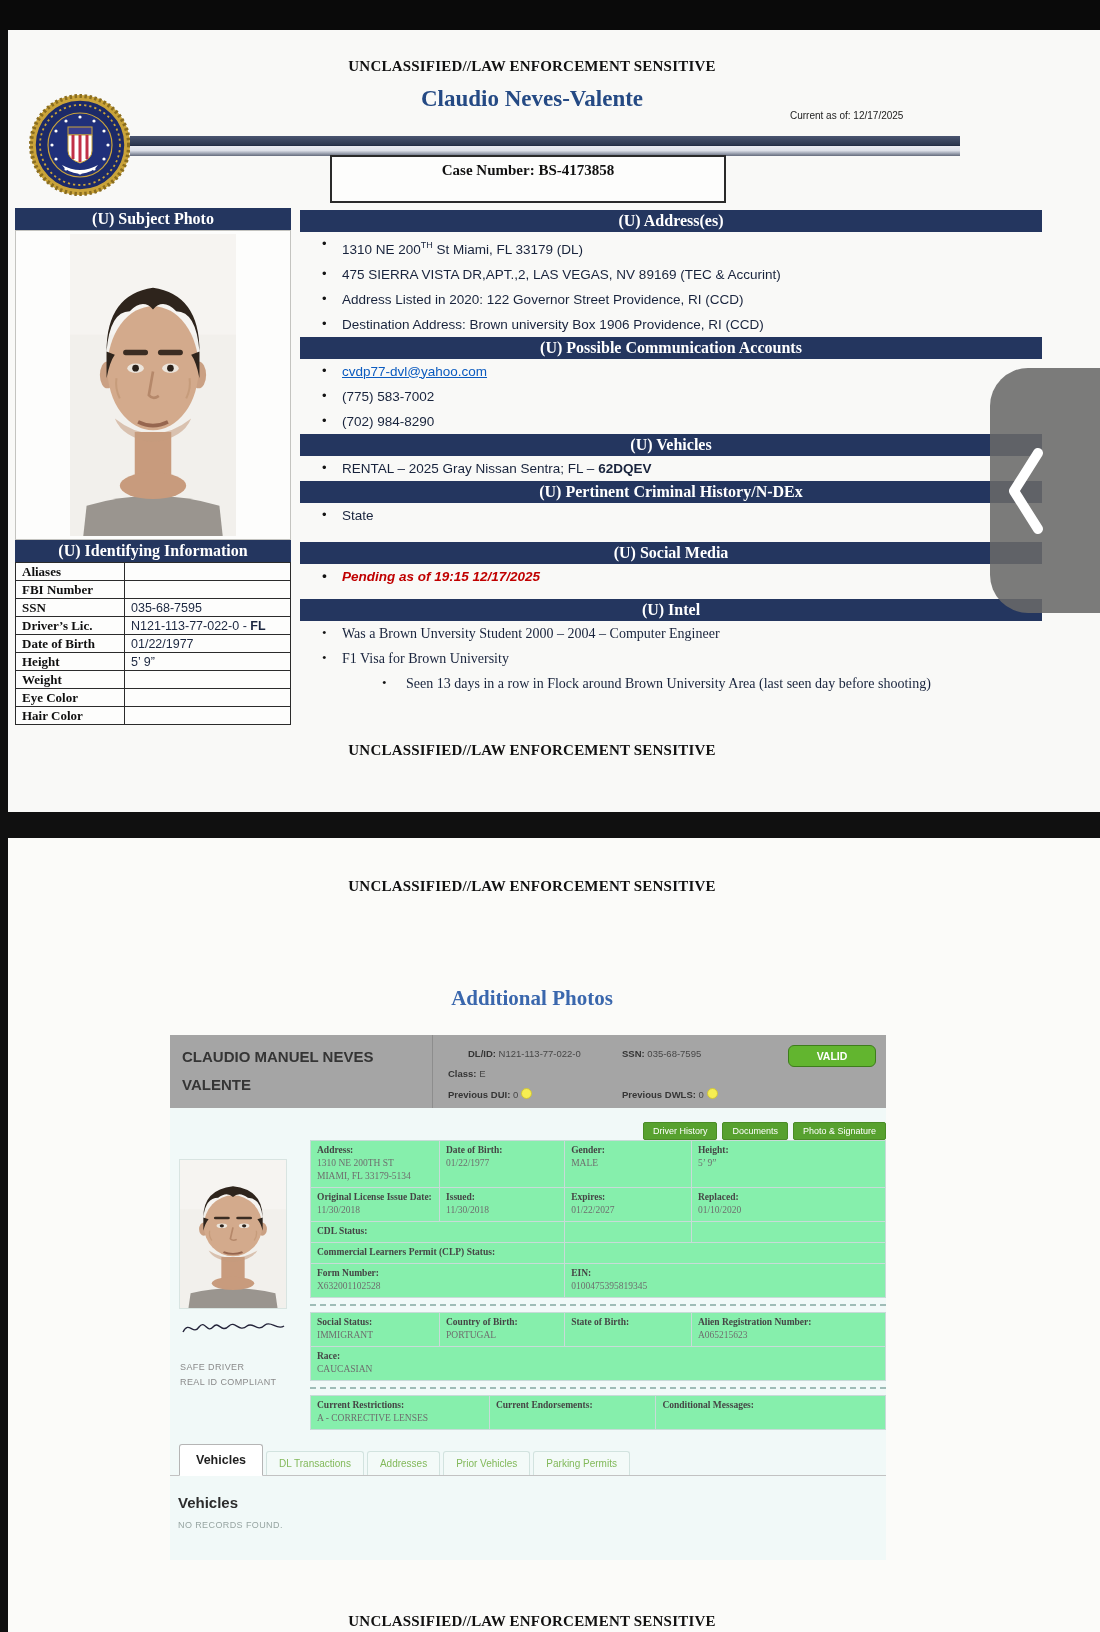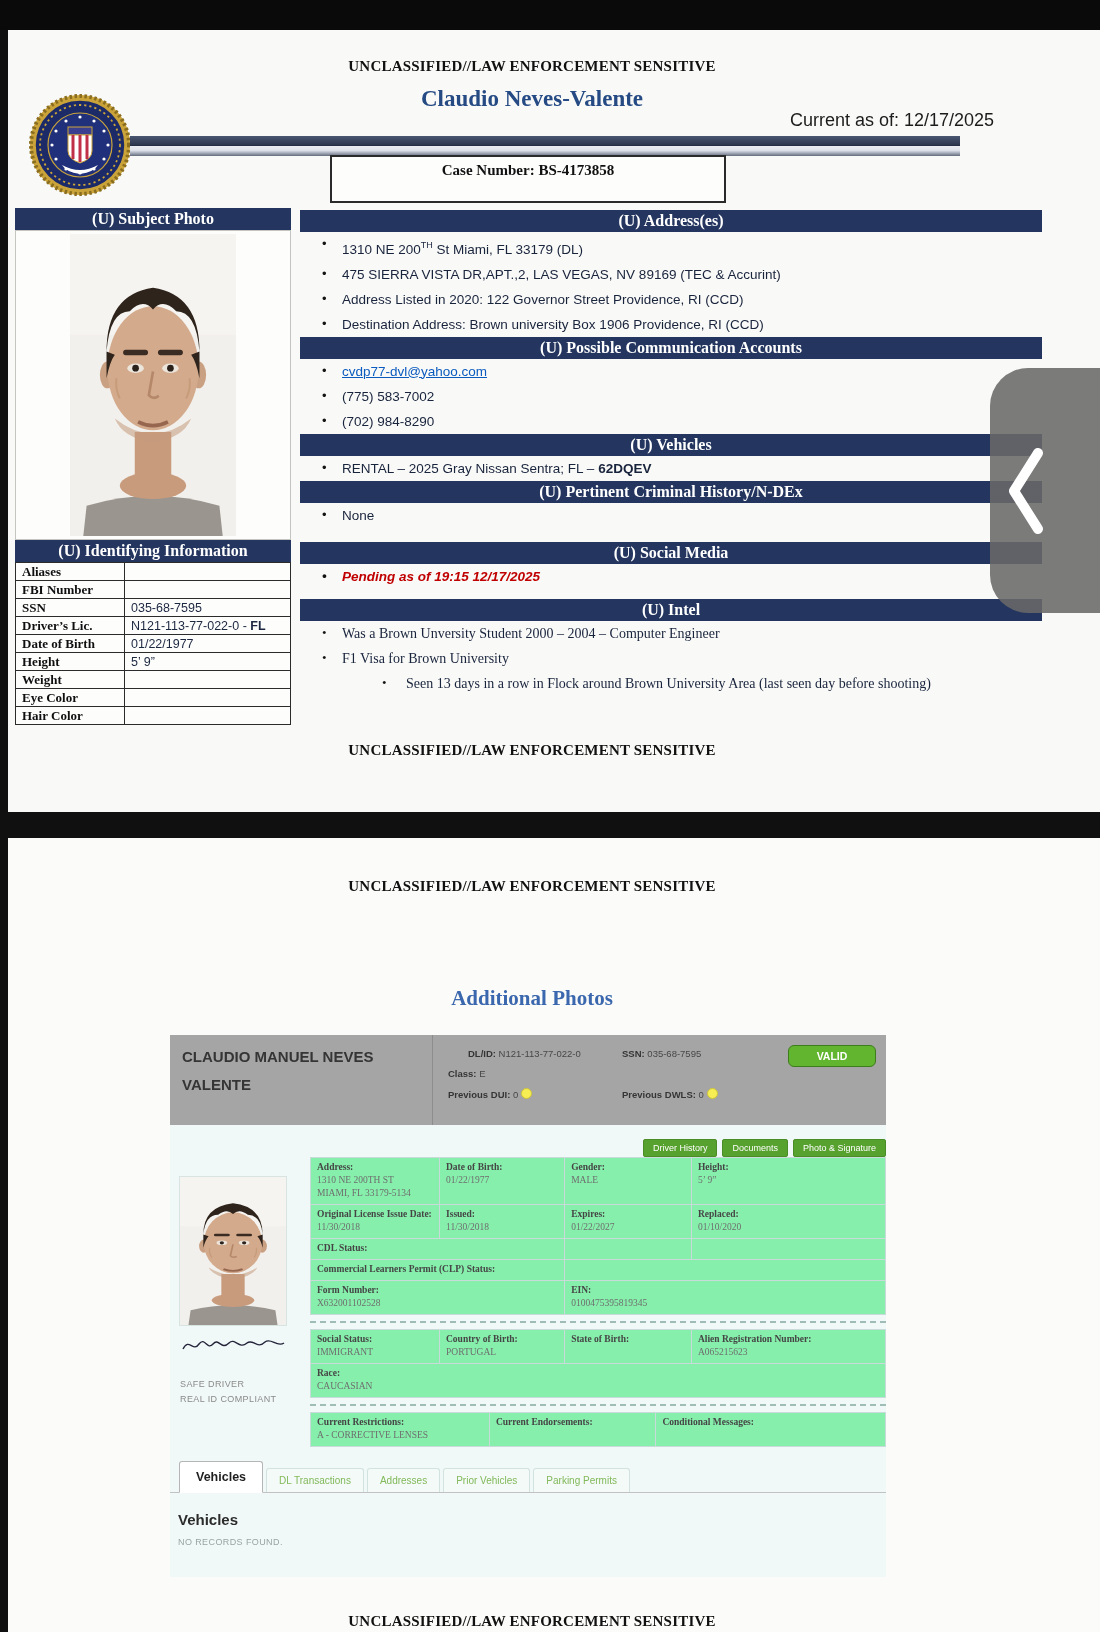--- a/index.html
+++ b/index.html
@@ -6,21 +6,21 @@
   body{width:1100px;height:1632px;position:relative;background:#101010;overflow:hidden;
        font-family:"Liberation Sans",sans-serif;}
   .topbar{position:absolute;left:0;top:0;width:1100px;height:30px;background:#0a0a0a;}
   .page{position:absolute;left:8px;width:1092px;background:#f9f9f7;}
   .page1{top:30px;height:782px;}
   .page2{top:838px;height:794px;background:#fbfbf9;}
   .centerband{position:absolute;left:0;width:1048px;text-align:center;}
   .classif{font-family:"Liberation Serif",serif;font-weight:bold;font-size:15px;color:#111;letter-spacing:.2px;}
   .p1-classif{top:28px;}
   .p1-title{top:56px;font-family:"Liberation Serif",serif;font-weight:bold;font-size:23px;color:#254a84;}
-  .p1-current{position:absolute;left:782px;top:80px;font-size:18px;color:#1c1c1c;}
+  .p1-current{position:absolute;left:782px;top:80px;font-size:10px;color:#1c1c1c;}
   .seal{position:absolute;left:20px;top:63px;}
   .bar3d{position:absolute;left:122px;top:106px;width:830px;height:20px;
     background:linear-gradient(#4a5570 0%,#2e3950 42%,#1f2940 50%,#e9ebf0 52%,#dfe2e9 72%,#aab0bd 84%,#646b7c 100%);}
   .casebox{position:absolute;left:322px;top:125px;width:392px;height:44px;background:#fdfdfc;
     border:2px solid #2a2a2a;}
   .casebox div{margin-top:5px;text-align:center;font-family:"Liberation Serif",serif;font-weight:bold;font-size:15px;color:#111;}
   .secbar{background:#24365f;color:#fff;font-family:"Liberation Serif",serif;font-weight:bold;
     font-size:16px;text-align:center;padding:2px 0;}
   
   .leftcol{position:absolute;left:7px;top:178px;width:276px;}
@@ -38,21 +38,21 @@
   .subbullet::before{left:82px;}
   .serifline{font-family:"Liberation Serif",serif;font-size:14px;}
   .link{color:#0b5bbf;text-decoration:underline;cursor:pointer;}
   .red{color:#c00000;font-style:italic;font-weight:bold;}
   .spacer14{height:14px;} .spacer10{height:10px;}
   .p1-footer{top:712px;}
   
   .p2-classif{top:40px;}
   .p2-title{top:148px;font-family:"Liberation Serif",serif;font-weight:bold;font-size:21px;color:#3a67ad;}
   .dmv{position:absolute;left:162px;top:197px;width:716px;min-height:378px;background:#f1f9f8;font-family:"Liberation Sans",sans-serif;}
-  .dmv-header{position:relative;height:90px;background:#a5a5a5;}
+  .dmv-header{position:relative;height:73px;background:#a5a5a5;}
   .dmv-name{position:absolute;left:12px;top:8px;width:230px;font-weight:bold;font-size:15px;line-height:28px;color:#353535;}
   .dmv-div{position:absolute;left:262px;top:0;bottom:0;width:1px;background:#8d8d8d;}
   .hf{position:absolute;font-size:9.5px;color:#474747;}
   .hf b{color:#353535;}
   .hf-dlid{left:278px;top:13px;margin-left:20px;} .hf-ssn{left:452px;top:13px;}
   .hf-class{left:278px;top:33px;} .hf-dui{left:278px;top:53px;} .hf-dwls{left:452px;top:53px;}
   .infodot{display:inline-block;width:9px;height:9px;border-radius:50%;background:#f6ee52;border:1px solid #cfc43a;vertical-align:-1px;margin-left:3px;}
   .validbtn{position:absolute;right:10px;top:10px;width:86px;height:20px;background:#62b52f;border:1px solid #3e7d1c;
     border-radius:6px;color:#fff;font-weight:bold;font-size:10.5px;text-align:center;line-height:20px;}
   .dmv-content{display:flex;padding-top:14px;}
@@ -226,21 +226,21 @@
 
     <div class="secbar">(U) Possible Communication Accounts</div>
     <div class="bullet"><span class="link">cvdp77-dvl@yahoo.com</span></div>
     <div class="bullet">(775) 583-7002</div>
     <div class="bullet">(702) 984-8290</div>
 
     <div class="secbar">(U) Vehicles</div>
     <div class="bullet"><span>RENTAL – 2025 Gray Nissan Sentra; FL – </span><span class="bold">62DQEV</span></div>
 
     <div class="secbar">(U) Pertinent Criminal History/N-DEx</div>
-    <div class="bullet">None</div>
+    <div class="bullet">State</div>
     <div class="spacer14"></div>
 
     <div class="secbar">(U) Social Media</div>
     <div class="bullet red">Pending as of 19:15 12/17/2025</div>
     <div class="spacer10"></div>
 
     <div class="secbar">(U) Intel</div>
     <div class="bullet serifline">Was a Brown Unversity Student 2000 – 2004 – Computer Engineer</div>
     <div class="bullet serifline">F1 Visa for Brown University</div>
     <div class="bullet serifline subbullet">Seen 13 days in a row in Flock around Brown University Area (last seen day before shooting)</div>

